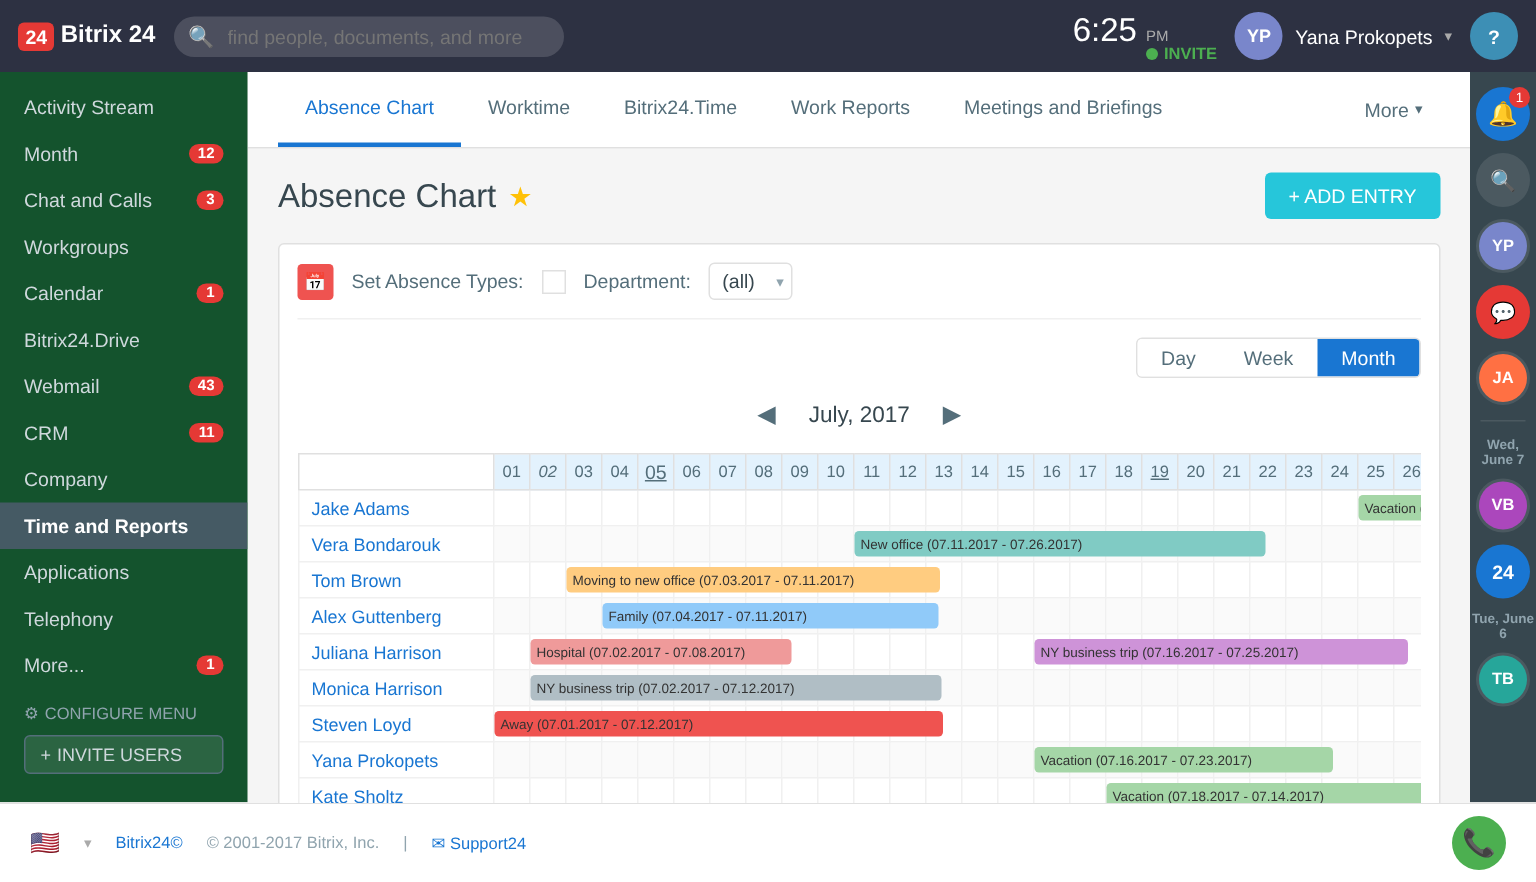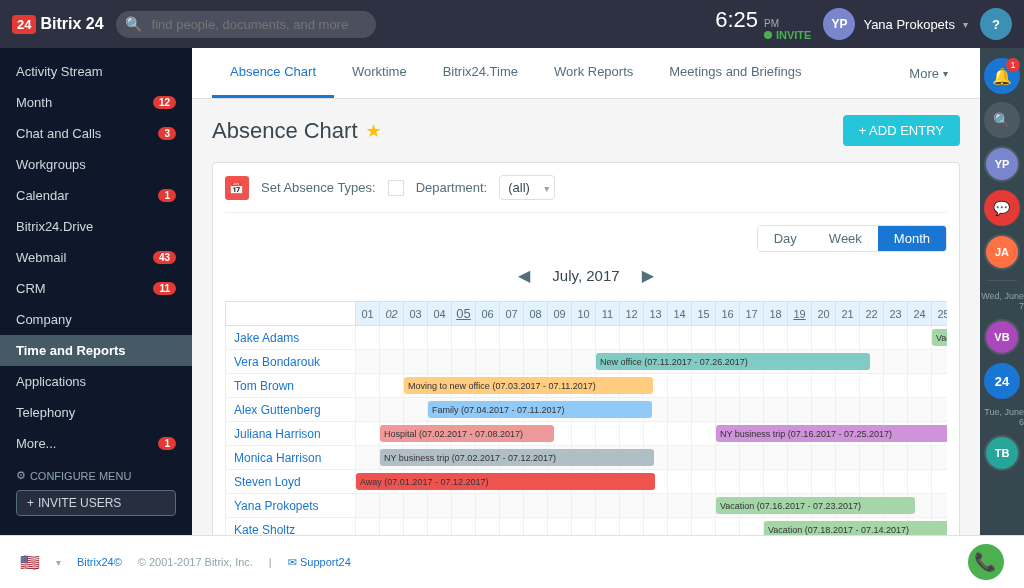--- a/index.html
+++ b/index.html
@@ -18,21 +18,21 @@
     .working-dot { width: 8px; height: 8px; background: #4caf50; border-radius: 50%; }
     .working-text { color: #4caf50; font-size: 11px; font-weight: bold; }
     .user-info { display: flex; align-items: center; gap: 8px; color: white; font-size: 13px; cursor: pointer; }
     .avatar { width: 32px; height: 32px; border-radius: 50%; background: #7986cb; display: flex; align-items: center; justify-content: center; color: white; font-size: 12px; font-weight: bold; overflow: hidden; }
     .help-btn { width: 32px; height: 32px; background: #3d8fb5; border-radius: 50%; display: flex; align-items: center; justify-content: center; color: white; font-weight: bold; cursor: pointer; }
 
     
     .main { display: flex; flex: 1; overflow: hidden; }
 
     
-    .sidebar { width: 192px; background: #0f172a; flex-shrink: 0; overflow-y: auto; padding: 8px 0; }
+    .sidebar { width: 165px; background: #14532d; flex-shrink: 0; overflow-y: auto; padding: 8px 0; }
     .sidebar-item { padding: 8px 16px; color: #cfd8dc; font-size: 13px; cursor: pointer; display: flex; align-items: center; justify-content: space-between; }
     .sidebar-item.active { background: #455a64; color: white; font-weight: 600; }
     .badge { background: #e53935; color: white; border-radius: 10px; padding: 1px 6px; font-size: 10px; font-weight: bold; }
     .sidebar-footer { padding: 10px 16px; }
     .configure-menu { color: #90a4ae; font-size: 11px; cursor: pointer; display: flex; align-items: center; gap: 4px; }
     .invite-users { margin-top: 8px; background: rgba(255,255,255,0.1); border: 1px solid #546e7a; border-radius: 4px; padding: 5px 10px; color: #cfd8dc; font-size: 12px; cursor: pointer; display: flex; align-items: center; gap: 4px; }
 
     
     .content { flex: 1; overflow-y: auto; background: #f5f5f5; }
 
@@ -79,21 +79,21 @@
     .grid-table td.name-cell { background: white !important; }
 
     .event-bar { position: absolute; top: 3px; left: 0; right: 0; bottom: 3px; border-radius: 3px; display: flex; align-items: center; padding: 0 4px; font-size: 10px; color: white; white-space: nowrap; overflow: hidden; z-index: 1; }
 
     
     .right-sidebar { width: 44px; background: #37474f; flex-shrink: 0; display: flex; flex-direction: column; align-items: center; padding: 8px 0; gap: 4px; }
     .rs-btn { width: 36px; height: 36px; border-radius: 50%; display: flex; align-items: center; justify-content: center; cursor: pointer; color: white; font-size: 16px; background: rgba(255,255,255,0.1); margin: 2px 0; position: relative; }
     .rs-btn .av { width: 32px; height: 32px; border-radius: 50%; background: #7986cb; display: flex; align-items: center; justify-content: center; color: white; font-size: 11px; font-weight: bold; overflow:hidden; }
     .rs-badge { position: absolute; top: 0; right: 0; background: #e53935; color: white; border-radius: 50%; width: 14px; height: 14px; font-size: 9px; display: flex; align-items: center; justify-content: center; }
     .rs-divider { height: 1px; background: rgba(255,255,255,0.1); width: 30px; margin: 4px 0; }
-    .rs-date { color: #90a4ae; font-size: 9px; text-align: right; padding: 2px 0; }
+    .rs-date { color: #90a4ae; font-size: 9px; text-align: center; padding: 2px 0; font-weight: bold; }
 
     .footer { background: white; border-top: 1px solid #e0e0e0; padding: 8px 20px; display: flex; align-items: center; gap: 16px; font-size: 11px; color: #90a4ae; flex-shrink: 0; }
     .flag { font-size: 16px; }
     .phone-btn { margin-left: auto; width: 36px; height: 36px; background: #4caf50; border-radius: 50%; display: flex; align-items: center; justify-content: center; color: white; font-size: 18px; cursor: pointer; }
   </style>
 </head>
 <body>
 
 <div class="topbar">
   <div class="logo">

